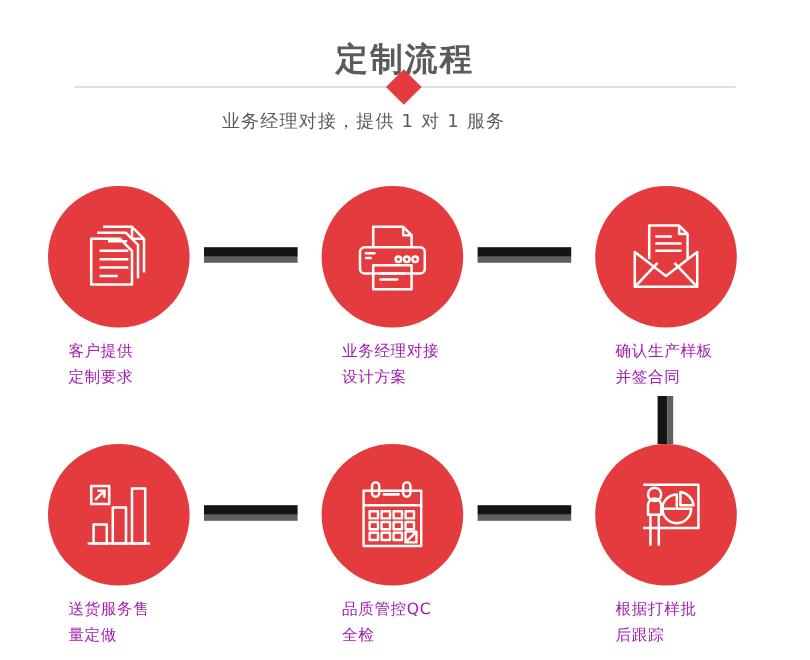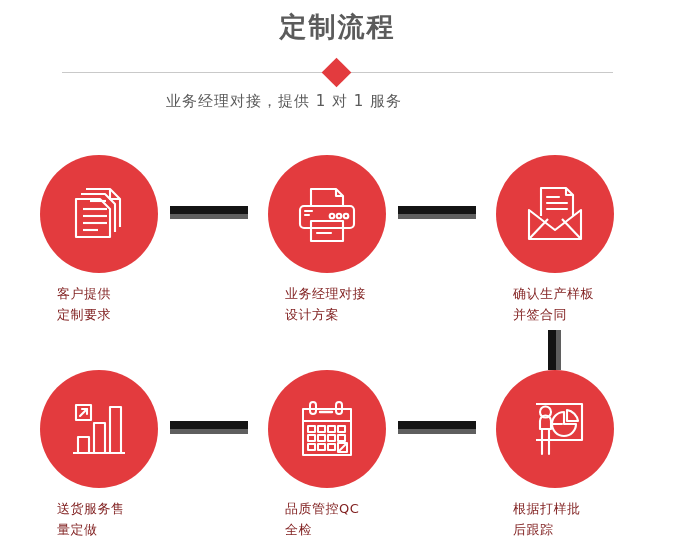--- a/index.html
+++ b/index.html
@@ -12,21 +12,21 @@
     height: 550px;
     position: relative;
     overflow: hidden;
     font-family: "DejaVu Sans", "Liberation Sans", sans-serif;
   }
 
   
   .header-title {
     position: absolute;
     left: 0;
-    top: 10px;
+    top: 33px;
     width: 675px;
     text-align: center;
     font-size: 27px;
     font-weight: bold;
     color: #5b5b5b;
     letter-spacing: 2px;
     line-height: 34px;
   }
 
   .divider-wrap {
@@ -57,20 +57,21 @@
   .header-subtitle {
     position: absolute;
     left: 0;
     top: 90px;
     width: 568px;
     text-align: center;
     font-size: 15px;
     color: #5b5b5b;
     letter-spacing: 1px;
     line-height: 22px;
+    padding-left: 19px;
   }
 
   
   .step {
     position: absolute;
     width: 160px;
   }
   .step-r1 { top: 155px; }
   .step-r2 { top: 370px; }
   .step-c1 { left: 20px; }
@@ -92,21 +93,21 @@
   .circle svg {
     display: block;
   }
 
   .caption {
     position: absolute;
     left: 37px;
     top: 128px;
     width: 150px;
     font-size: 13px;
-    color: #7f1d1d;
+    color: #a21caf;
     line-height: 21px;
     letter-spacing: 0.5px;
     white-space: pre-line;
   }
 
   
   .conn-h {
     position: absolute;
     width: 78px;
     height: 13px;

